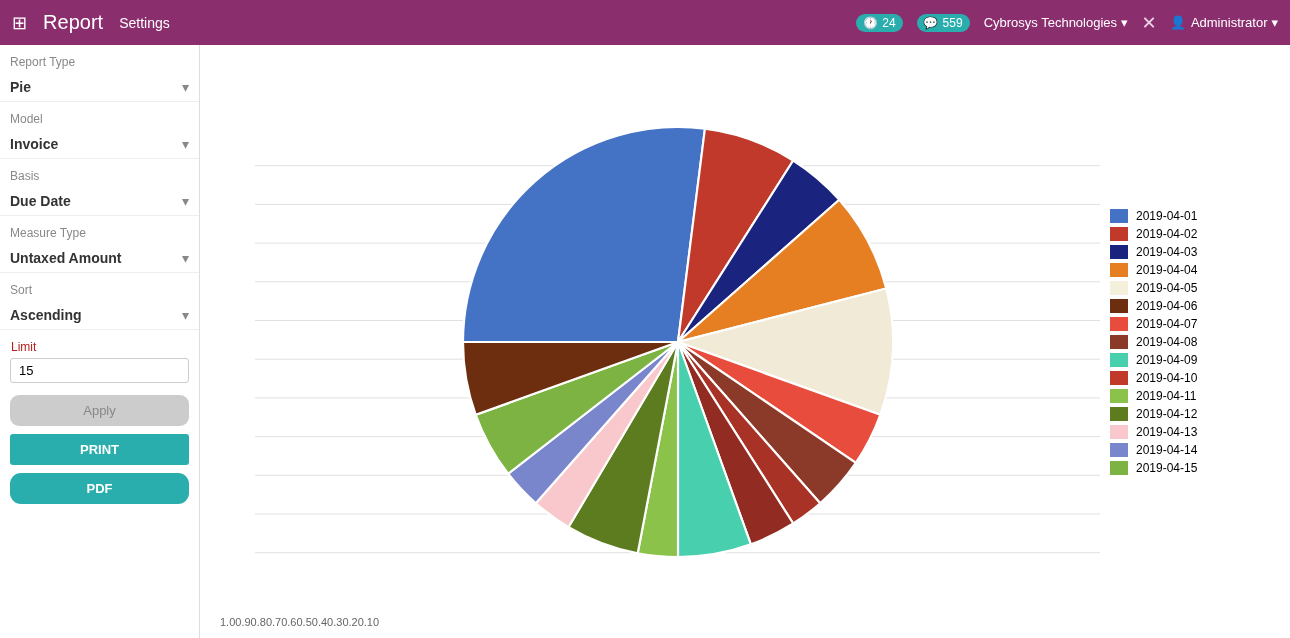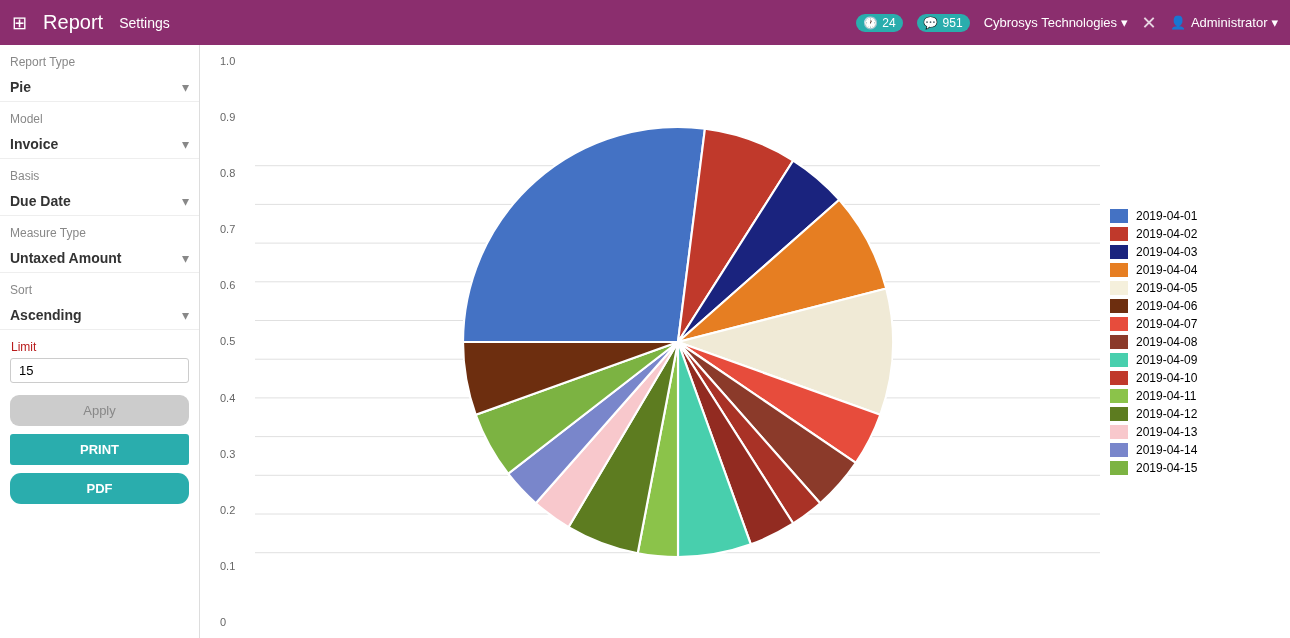--- a/index.html
+++ b/index.html
@@ -137,22 +137,23 @@
 
     .chart-with-yaxis {
       display: flex;
       align-items: stretch;
       width: 100%;
       height: 100%;
     }
 
     .y-axis {
       display: flex;
-      flex-direction: column;
+      flex-direction: row;
       justify-content: space-between;
+      align-items: flex-end;
       padding-right: 8px;
       width: 35px;
       font-size: 11px;
       color: #666;
     }
 
     .chart-and-legend {
       display: flex;
       flex: 1;
       align-items: center;
@@ -217,21 +218,21 @@
   <span class="topbar-grid-icon">⊞</span>
   <span class="topbar-title">Report</span>
   <span class="topbar-settings">Settings</span>
   <div class="topbar-right">
     <span class="topbar-badge">
       <span>🕐</span>
       <span>24</span>
     </span>
     <span class="topbar-badge">
       <span>💬</span>
-      <span>951</span>
+      <span>559</span>
     </span>
     <span class="topbar-company">
       <span>Cybrosys Technologies</span>
       <span>▾</span>
     </span>
     <span class="topbar-x">✕</span>
     <span class="topbar-user">
       <span>👤</span>
       <span>Administrator</span>
       <span>▾</span>

